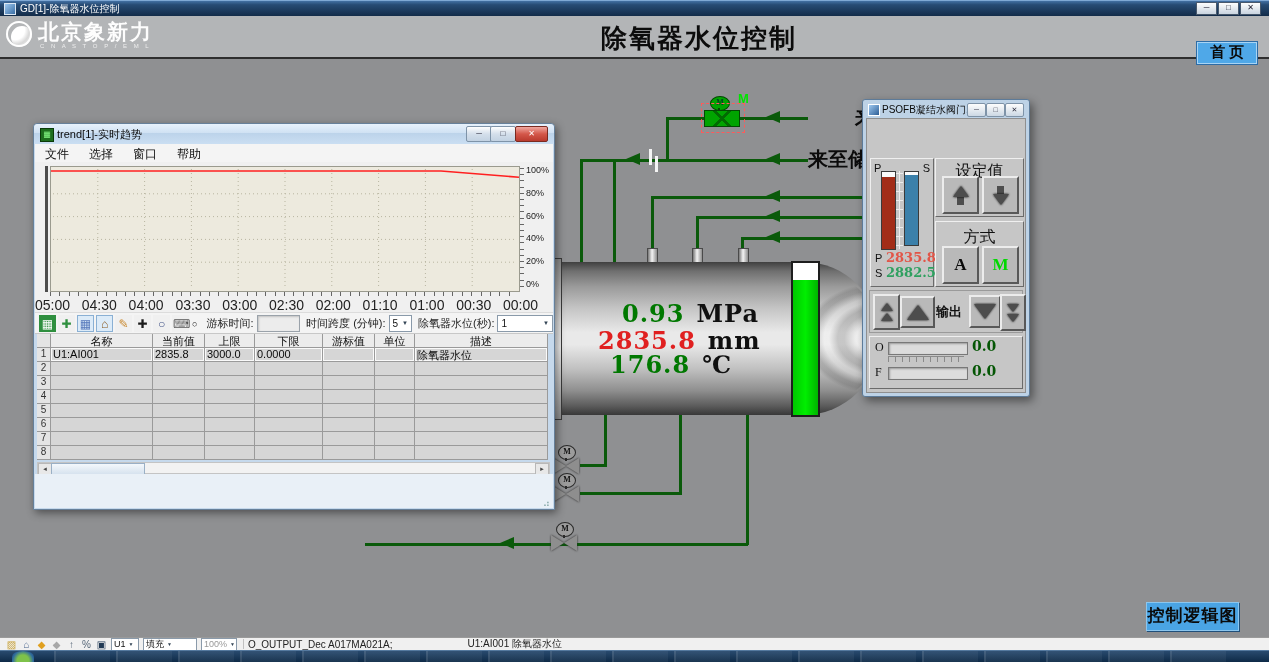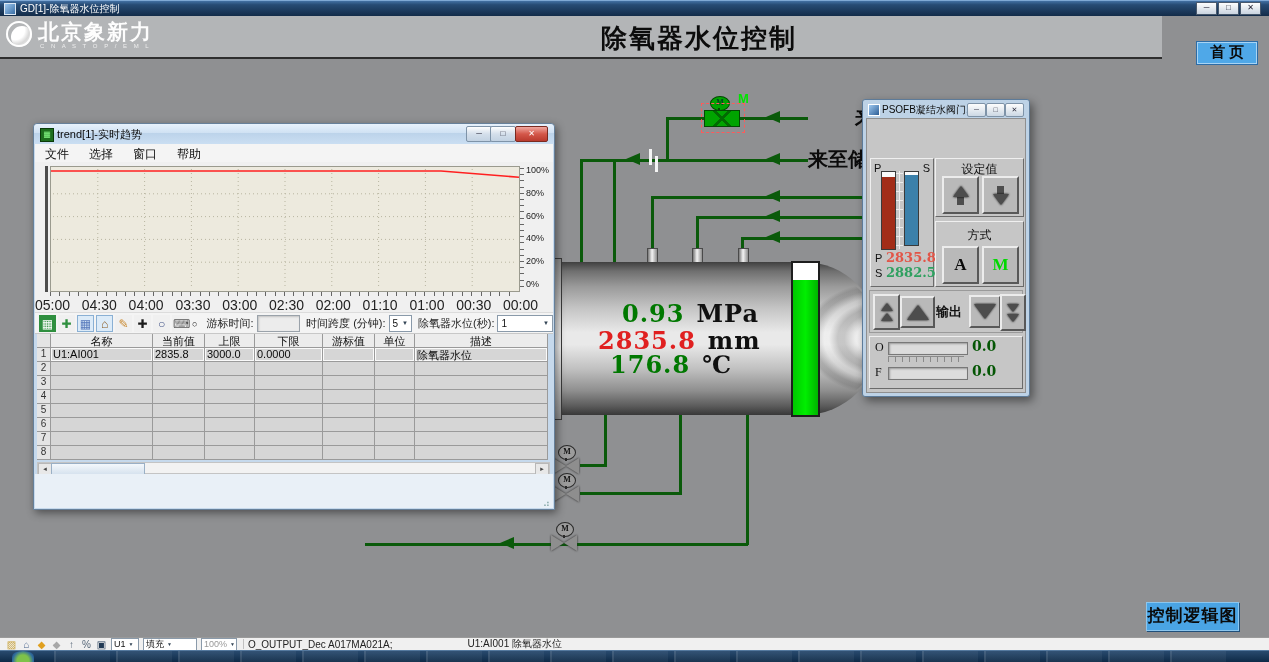--- a/index.html
+++ b/index.html
@@ -5,21 +5,21 @@
   html,body{margin:0;padding:0;background:#333;}
   #screen{position:relative;width:1269px;height:662px;background:#8f9092;overflow:hidden;
     font-family:"Liberation Sans",sans-serif;color:#111;}
   .abs{position:absolute;}
   
   .os-titlebar{left:0;top:0;width:1269px;height:16px;background:linear-gradient(180deg,#4a7ab0 0%,#274b74 30%,#132c49 100%);box-shadow:inset 0 1px 0 #7fa8d4;}
   .os-icon{left:4px;top:3px;width:10px;height:10px;background:linear-gradient(135deg,#9ec8f0,#3a6ea5);border:1px solid #dce8f4;}
   .os-title{left:20px;top:2px;font-size:10px;color:#fff;}
   .osbtn{width:19px;height:11px;top:2px;background:linear-gradient(180deg,#fdfdfd,#c9d4e0);border:1px solid #48586c;font-size:8px;line-height:10px;text-align:center;color:#223;}
   
-  .hdr{left:0;top:16px;width:1162px;height:41px;background:#b3b5b7;border-bottom:2px solid #2e2e2e;}
+  .hdr{left:0;top:16px;width:1269px;height:41px;background:#b3b5b7;border-bottom:2px solid #2e2e2e;}
   .logo-circle{left:6px;top:5px;width:26px;height:26px;border-radius:50%;background:radial-gradient(circle at 35% 35%,#fff 0 40%,#d8d8d8 60%,#fff 100%);box-shadow:inset 0 0 0 2px #fff, inset 3px 3px 0 2px #b3b5b7;}
   .logo-text{left:38px;top:2px;font-size:21px;font-weight:bold;color:#fdfdfd;letter-spacing:2px;}
   .logo-cap{left:40px;top:27px;font-size:6px;color:#eee;letter-spacing:2.5px;}
   .hdr-title{left:601px;top:5px;font-family:"Liberation Serif",serif;font-size:26px;font-weight:bold;color:#0c0c0c;letter-spacing:2px;}
   .home-btn{left:1196px;top:25px;width:60px;height:22px;background:#4fa8e8;border:1px solid #2d6ca6;box-shadow:inset 0 0 0 1px #a8d4f4;font-family:"Liberation Serif",serif;font-size:15px;font-weight:bold;text-align:center;line-height:21px;color:#0a0a0a;cursor:pointer;}
   
   .pipe{position:absolute;background:#0a5a0a;z-index:1;}
   .arrL{position:absolute;width:0;height:0;border-top:6px solid transparent;border-bottom:6px solid transparent;border-right:14px solid #0a5a0a;z-index:2;}
   .orf{position:absolute;width:3px;background:#f4f4f4;z-index:2;}
   .vstub{position:absolute;width:9px;height:15px;background:linear-gradient(90deg,#777,#f4f4f4 45%,#8d8d8d);border:1px solid #4a4a4a;z-index:2;}
@@ -90,21 +90,21 @@
   .dhdr{position:absolute;left:8px;top:25px;width:148px;height:26px;border:2px solid;border-color:#f0f0f0 #5f5f5f #5f5f5f #f0f0f0;background:#c9c9c9;
     font-family:"Liberation Serif",serif;font-size:16px;font-weight:bold;text-align:center;line-height:25px;letter-spacing:2px;color:#0a0a0a;}
   .gpanel{position:absolute;left:7px;top:58px;width:62px;height:127px;}
   .glab{position:absolute;font-size:11px;color:#111;}
   .vbar{position:absolute;width:13px;background:#fbfbfb;border:1px solid #3a3a3a;}
   .vfill{position:absolute;left:0;right:0;bottom:0;}
   .scaleticks{position:absolute;left:25px;top:14px;width:7px;height:74px;background:repeating-linear-gradient(180deg,#ececec 0 1px,transparent 1px 9px);}
   .scaleline{position:absolute;left:28px;top:12px;width:1px;height:78px;background:#ececec;}
   .gv{position:absolute;font-family:"DejaVu Serif",serif;font-size:13px;font-weight:bold;}
   .panel{position:absolute;}
-  .plab{position:absolute;width:100%;text-align:center;font-size:12px;color:#111;}
+  .plab{position:absolute;width:100%;text-align:center;font-size:16px;color:#111;}
   .pbtn{position:absolute;width:33px;height:34px;background:#b9b9b9;border:2px solid;border-color:#ececec #585858 #585858 #ececec;display:flex;flex-direction:column;align-items:center;justify-content:center;cursor:pointer;}
   .tri-up{width:0;height:0;border-left:8px solid transparent;border-right:8px solid transparent;border-bottom:11px solid #4d4d4d;filter:drop-shadow(0 0 1px #000);}
   .tri-dn{width:0;height:0;border-left:8px solid transparent;border-right:8px solid transparent;border-top:11px solid #4d4d4d;filter:drop-shadow(0 0 1px #000);}
   .stem{width:7px;height:8px;background:#4d4d4d;}
   .tri-up-b{width:0;height:0;border-left:11px solid transparent;border-right:11px solid transparent;border-bottom:15px solid #4d4d4d;filter:drop-shadow(0 0 1px #000);}
   .tri-dn-b{width:0;height:0;border-left:11px solid transparent;border-right:11px solid transparent;border-top:15px solid #4d4d4d;filter:drop-shadow(0 0 1px #000);}
   .tri-up-s{width:0;height:0;border-left:6px solid transparent;border-right:6px solid transparent;border-bottom:8px solid #4d4d4d;margin:1px 0;filter:drop-shadow(0 0 1px #000);}
   .tri-dn-s{width:0;height:0;border-left:6px solid transparent;border-right:6px solid transparent;border-top:8px solid #4d4d4d;margin:1px 0;filter:drop-shadow(0 0 1px #000);}
   .abtn{font-family:"Liberation Serif",serif;font-size:17px;font-weight:bold;}
   .outrow{position:absolute;left:6px;top:190px;width:152px;height:41px;border:1px solid #9a9a9a;}

